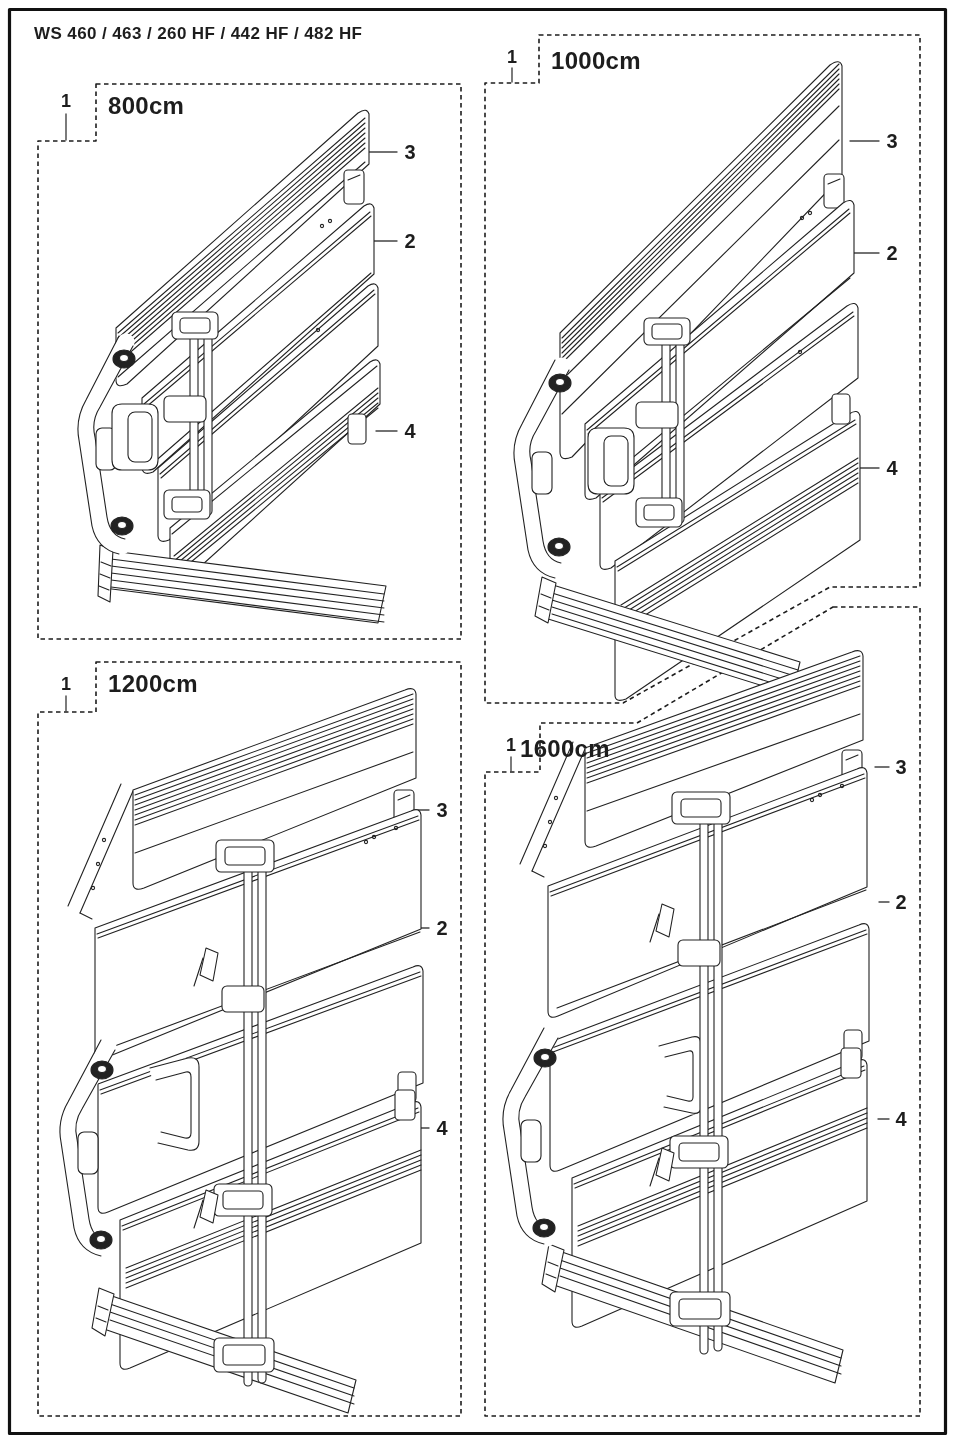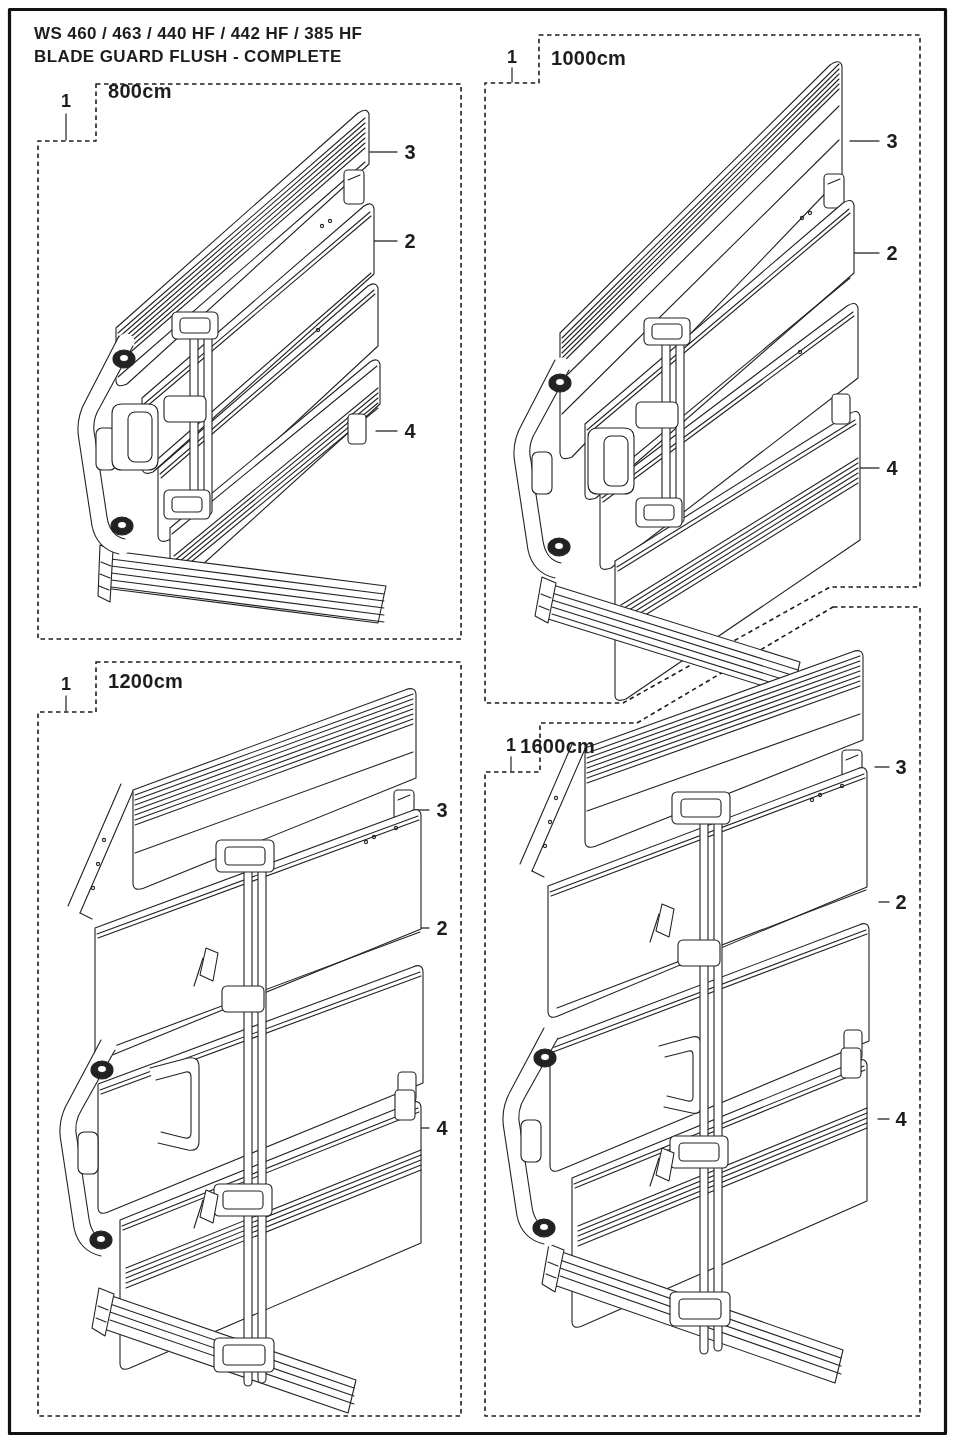--- a/index.html
+++ b/index.html
@@ -3,21 +3,21 @@
 <meta charset="utf-8">
 <style>
   html,body{margin:0;padding:0;background:#e8e8e8;}
   #page{
     position:relative;width:955px;height:1446px;background:#ffffff;
     font-family:"Liberation Sans", sans-serif;color:#1d1d1d;overflow:hidden;
   }
   #diagram-svg{position:absolute;left:0;top:0;}
   .txt{position:absolute;white-space:nowrap;color:#1d1d1d;}
   .title-line{font-size:17px;font-weight:bold;letter-spacing:.4px;}
-  .size-lbl{font-size:20px;font-weight:bold;letter-spacing:.3px;}
+  .size-lbl{font-size:24px;font-weight:bold;letter-spacing:.3px;}
   .ref-lbl{font-size:18px;font-weight:bold;transform:translate(-50%,-50%);}
   .callout-num{font-size:20px;font-weight:bold;transform:translate(-50%,-50%);}
 </style>
 </head>
 <body>
 
 <div id="page">
 
   <svg id="diagram-svg" width="955" height="1446" viewBox="0 0 955 1446" stroke="#222" fill="none" stroke-width="1.1" stroke-linejoin="round" stroke-linecap="round">
 
@@ -401,25 +401,24 @@
         <g>
           <path fill="#fff" d="M662,904 l12,5 -5,28 -13,-6 Z"></path>
             <path d="M659,914 l-9,28"></path>
           <path fill="#fff" d="M662,1148 l12,5 -5,28 -13,-6 Z"></path>
             <path d="M659,1158 l-9,28"></path>
         </g>
       </g>
     </g>
   </svg>
 
-  <div class="txt title-line" style="left:34px;top:24px">WS 460 / 463 / 440 HF / 442 HF / 385 HF</div>
-  <div class="txt title-line" style="left:34px;top:47px">BLADE GUARD FLUSH - COMPLETE</div>
+  <div class="txt title-line" style="left:34px;top:24px">WS 460 / 463 / 260 HF / 442 HF / 482 HF</div>
 
   <div class="txt ref-lbl" style="left:66px;top:101px">1</div>
-  <div class="txt size-lbl" style="left:108px;top:80px">800cm</div>
+  <div class="txt size-lbl" style="left:108px;top:92px">800cm</div>
   <div class="txt callout-num" style="left:410px;top:152px">3</div>
   <div class="txt callout-num" style="left:410px;top:241px">2</div>
   <div class="txt callout-num" style="left:410px;top:431px">4</div>
 
   <div class="txt ref-lbl" style="left:512px;top:57px">1</div>
   <div class="txt size-lbl" style="left:551px;top:47px">1000cm</div>
   <div class="txt callout-num" style="left:892px;top:141px">3</div>
   <div class="txt callout-num" style="left:892px;top:253px">2</div>
   <div class="txt callout-num" style="left:892px;top:468px">4</div>
 

